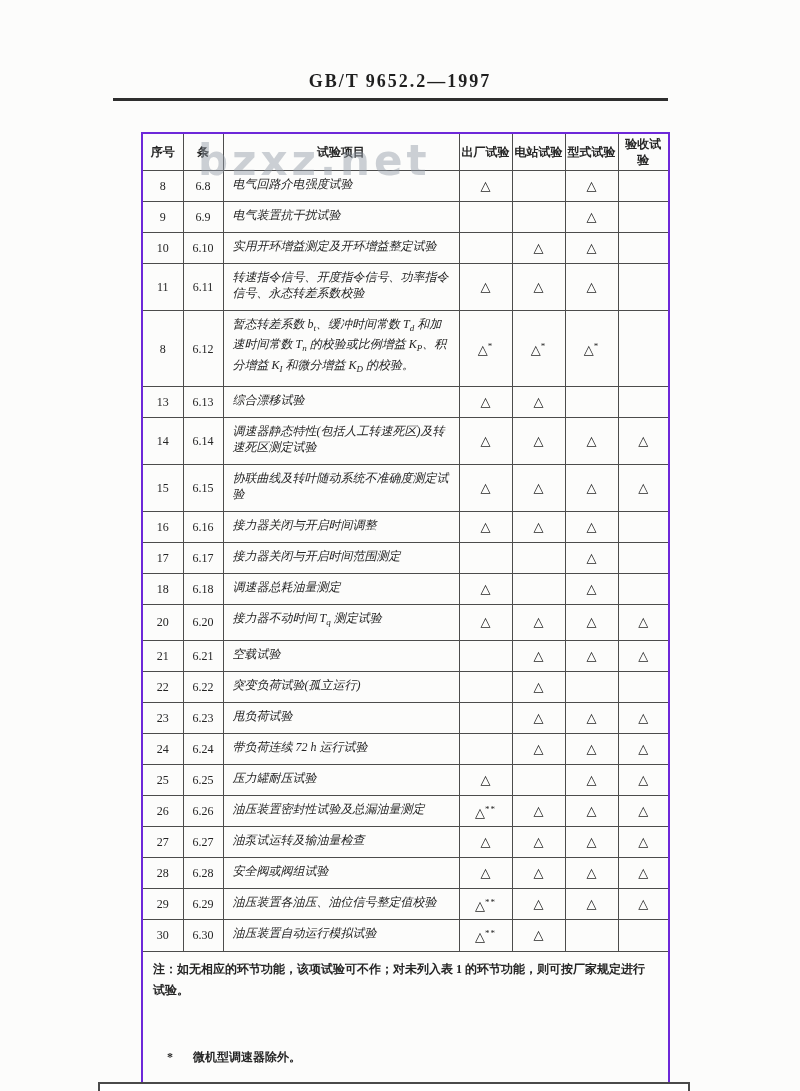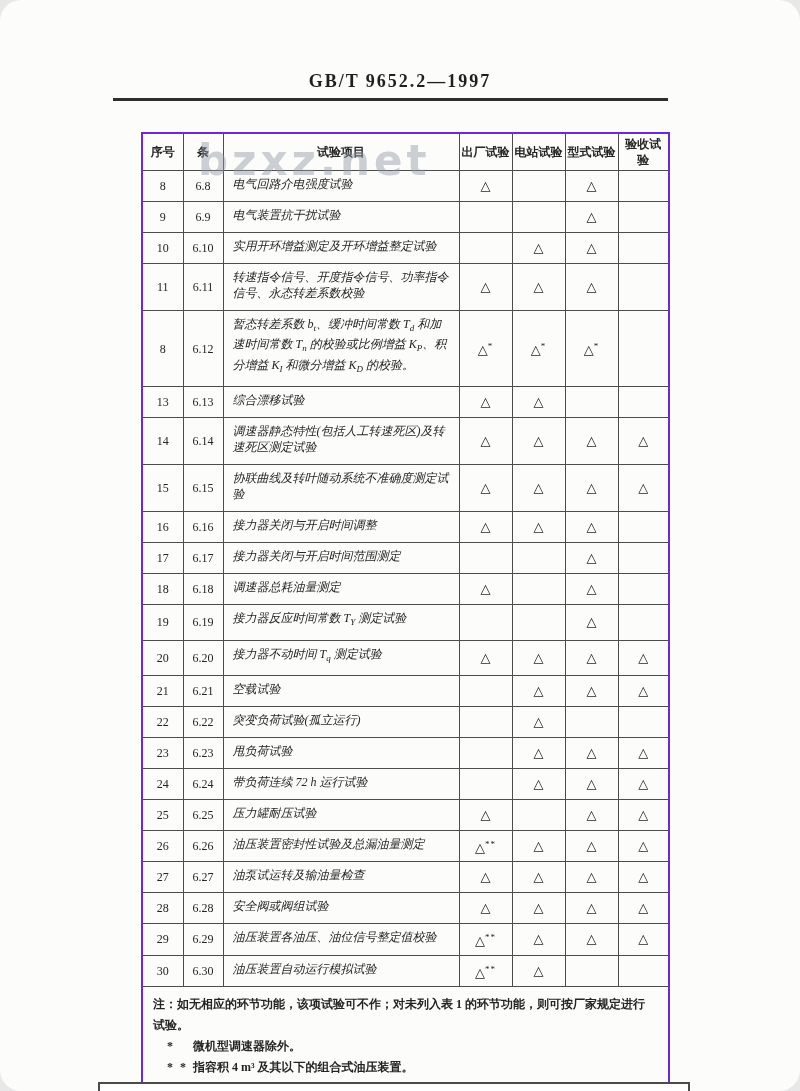--- a/index.html
+++ b/index.html
@@ -5,21 +5,20 @@
   * { margin: 0; padding: 0; box-sizing: border-box; }
   html, body { background: #e8e8e8; }
   .page {
     position: relative;
     width: 800px;
     height: 1091px;
     background: #fcfcfb;
     overflow: hidden;
     font-family: "Liberation Serif", "DejaVu Serif", serif;
     color: #262626;
-    border-radius: 21px;
   }
   .std-code {
     position: absolute;
     top: 71px; left: 0; width: 100%;
     text-align: center;
     font-size: 18px;
     font-weight: bold;
     letter-spacing: 2px;
     color: #1f1f1f;
   }
@@ -74,21 +73,21 @@
   td.mark { text-align: center; padding: 5px 2px; font-size: 13px; }
   td.mark sup { font-size: 9px; letter-spacing: 1px; }
   td.item sub, td.item sup { font-size: 9px; }
   td.notes-cell {
     padding: 7px 16px 9px 10px;
     line-height: 21px;
     text-align: left;
     font-weight: bold;
   }
   .note-line { display: block; }
-  .note-star { display: block; padding-left: 14px; }
+  .note-star { display: block; padding-left: 14px; margin-top: 46px; }
   .note-star .marker { display: inline-block; min-width: 26px; letter-spacing: 2px; }
   .bottom-box {
     position: absolute;
     top: 1082px; left: 98px;
     width: 592px; height: 14px;
     border: 2px solid #4a4a4a;
     border-bottom: none;
     background: #ffffff;
   }
 </style>
@@ -216,29 +215,20 @@
         <tr>
           <td class="c">18</td>
           <td class="c">6.18</td>
           <td class="item">调速器总耗油量测定</td>
           <td class="mark">△</td>
           <td class="mark"></td>
           <td class="mark">△</td>
           <td class="mark"></td>
         </tr>
         <tr>
-          <td class="c">19</td>
-          <td class="c">6.19</td>
-          <td class="item">接力器反应时间常数 T<sub>Y</sub> 测定试验</td>
-          <td class="mark"></td>
-          <td class="mark"></td>
-          <td class="mark">△</td>
-          <td class="mark"></td>
-        </tr>
-        <tr>
           <td class="c">20</td>
           <td class="c">6.20</td>
           <td class="item">接力器不动时间 T<sub>q</sub> 测定试验</td>
           <td class="mark">△</td>
           <td class="mark">△</td>
           <td class="mark">△</td>
           <td class="mark">△</td>
         </tr>
         <tr>
           <td class="c">21</td>

